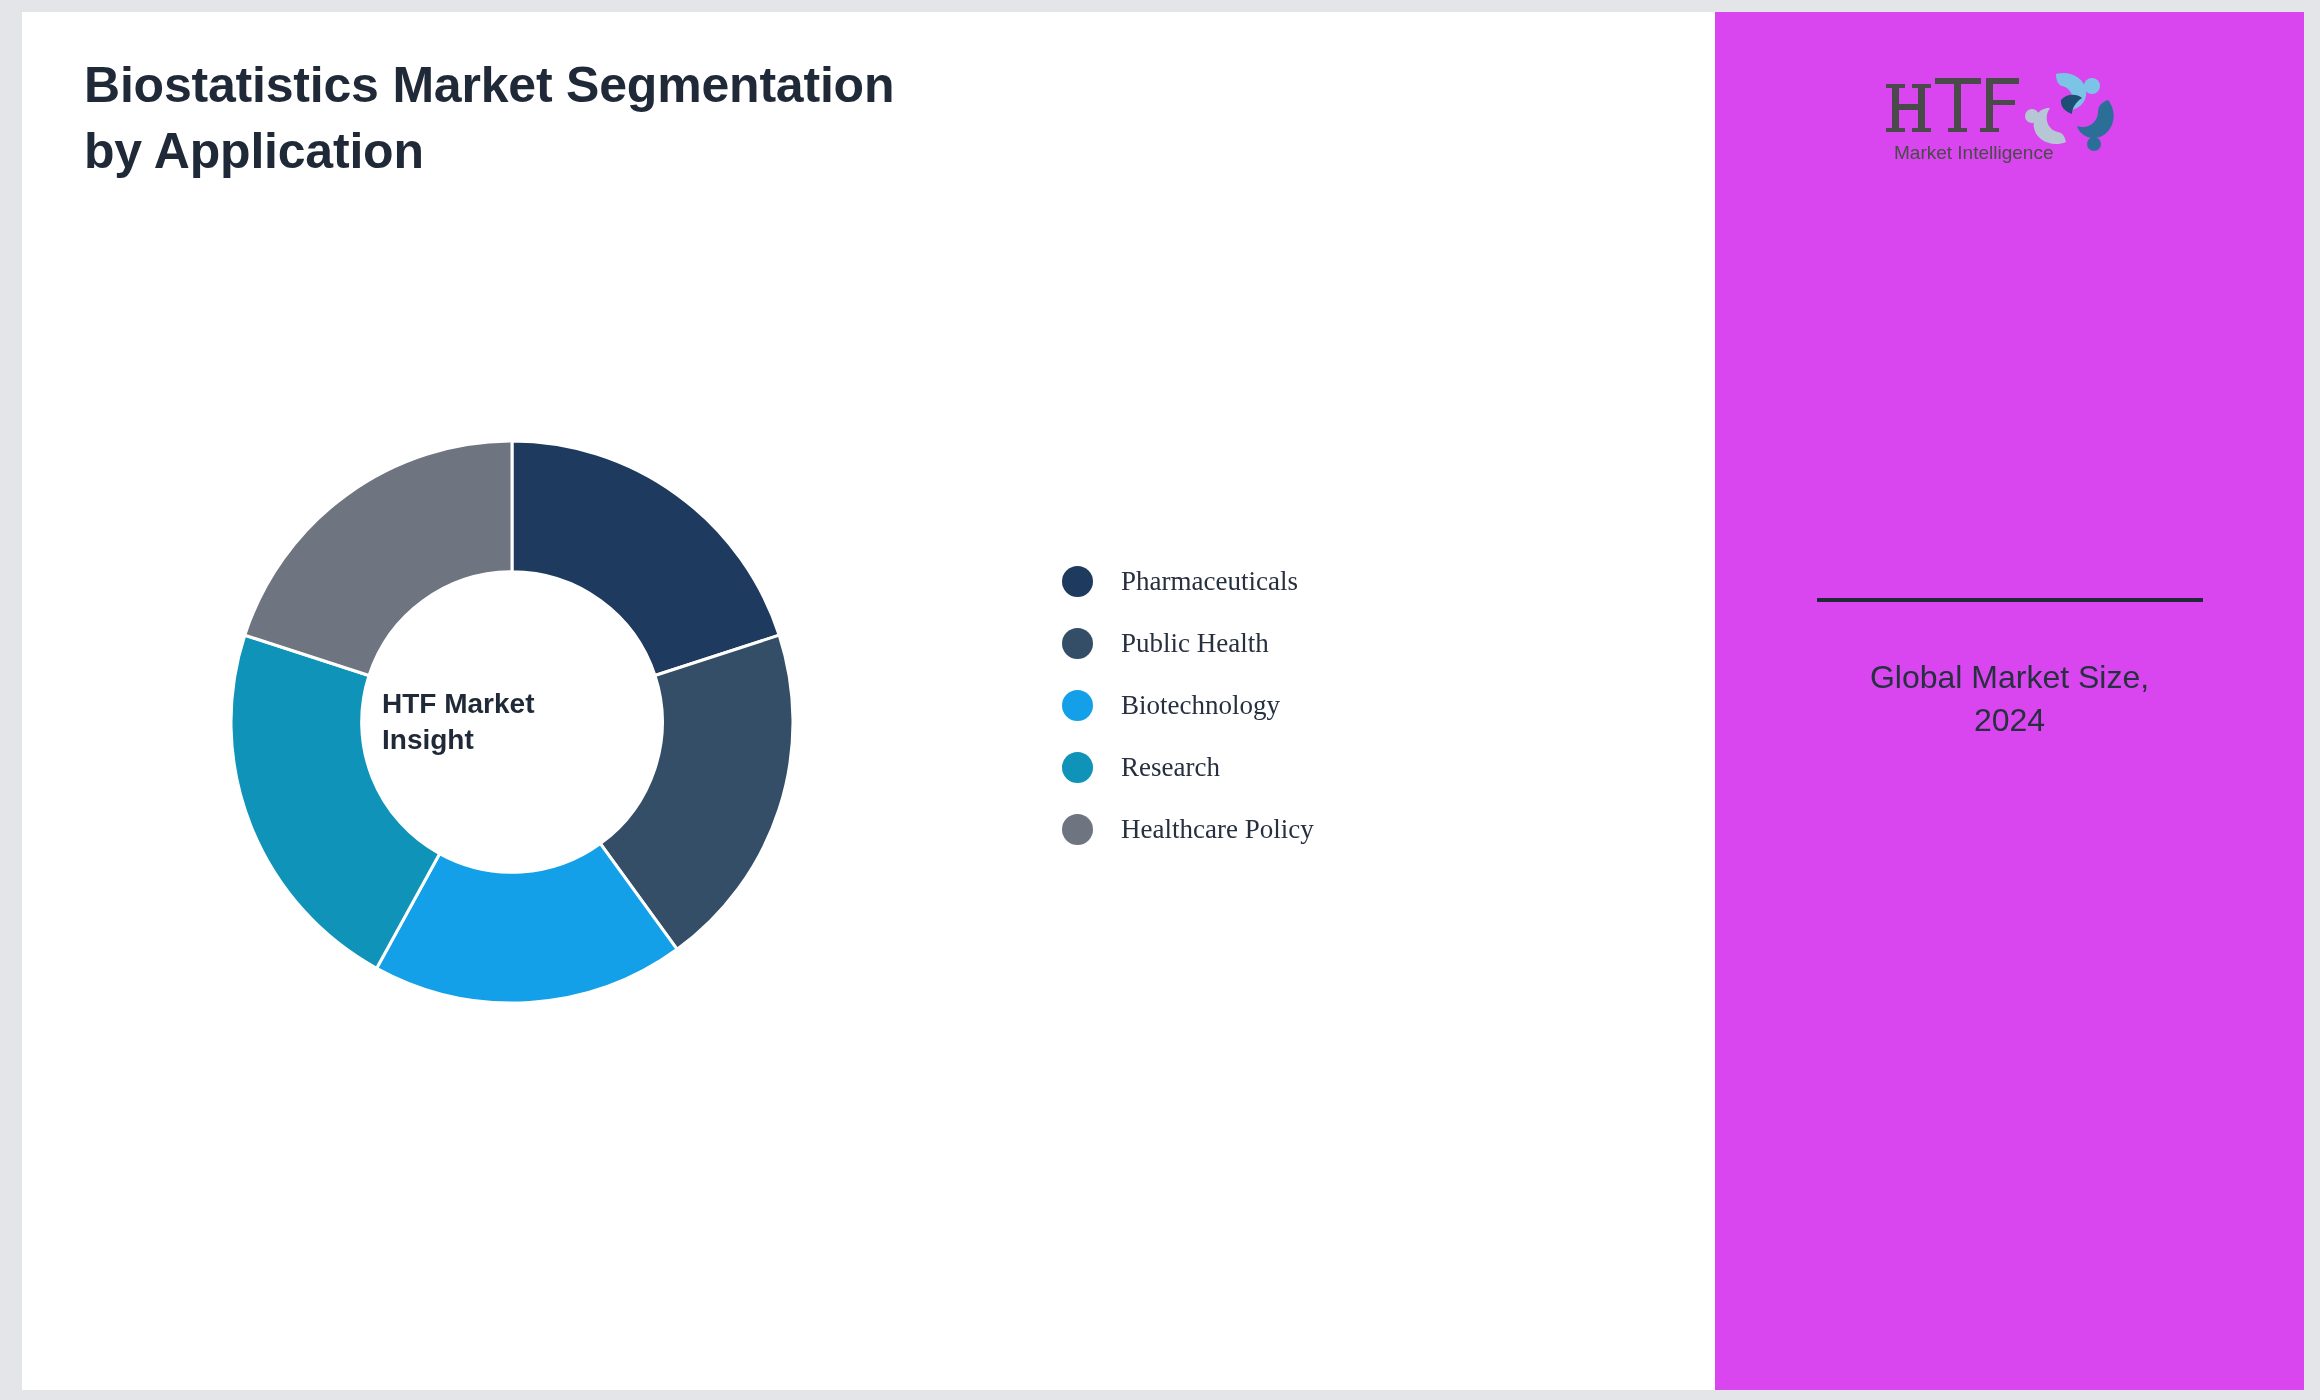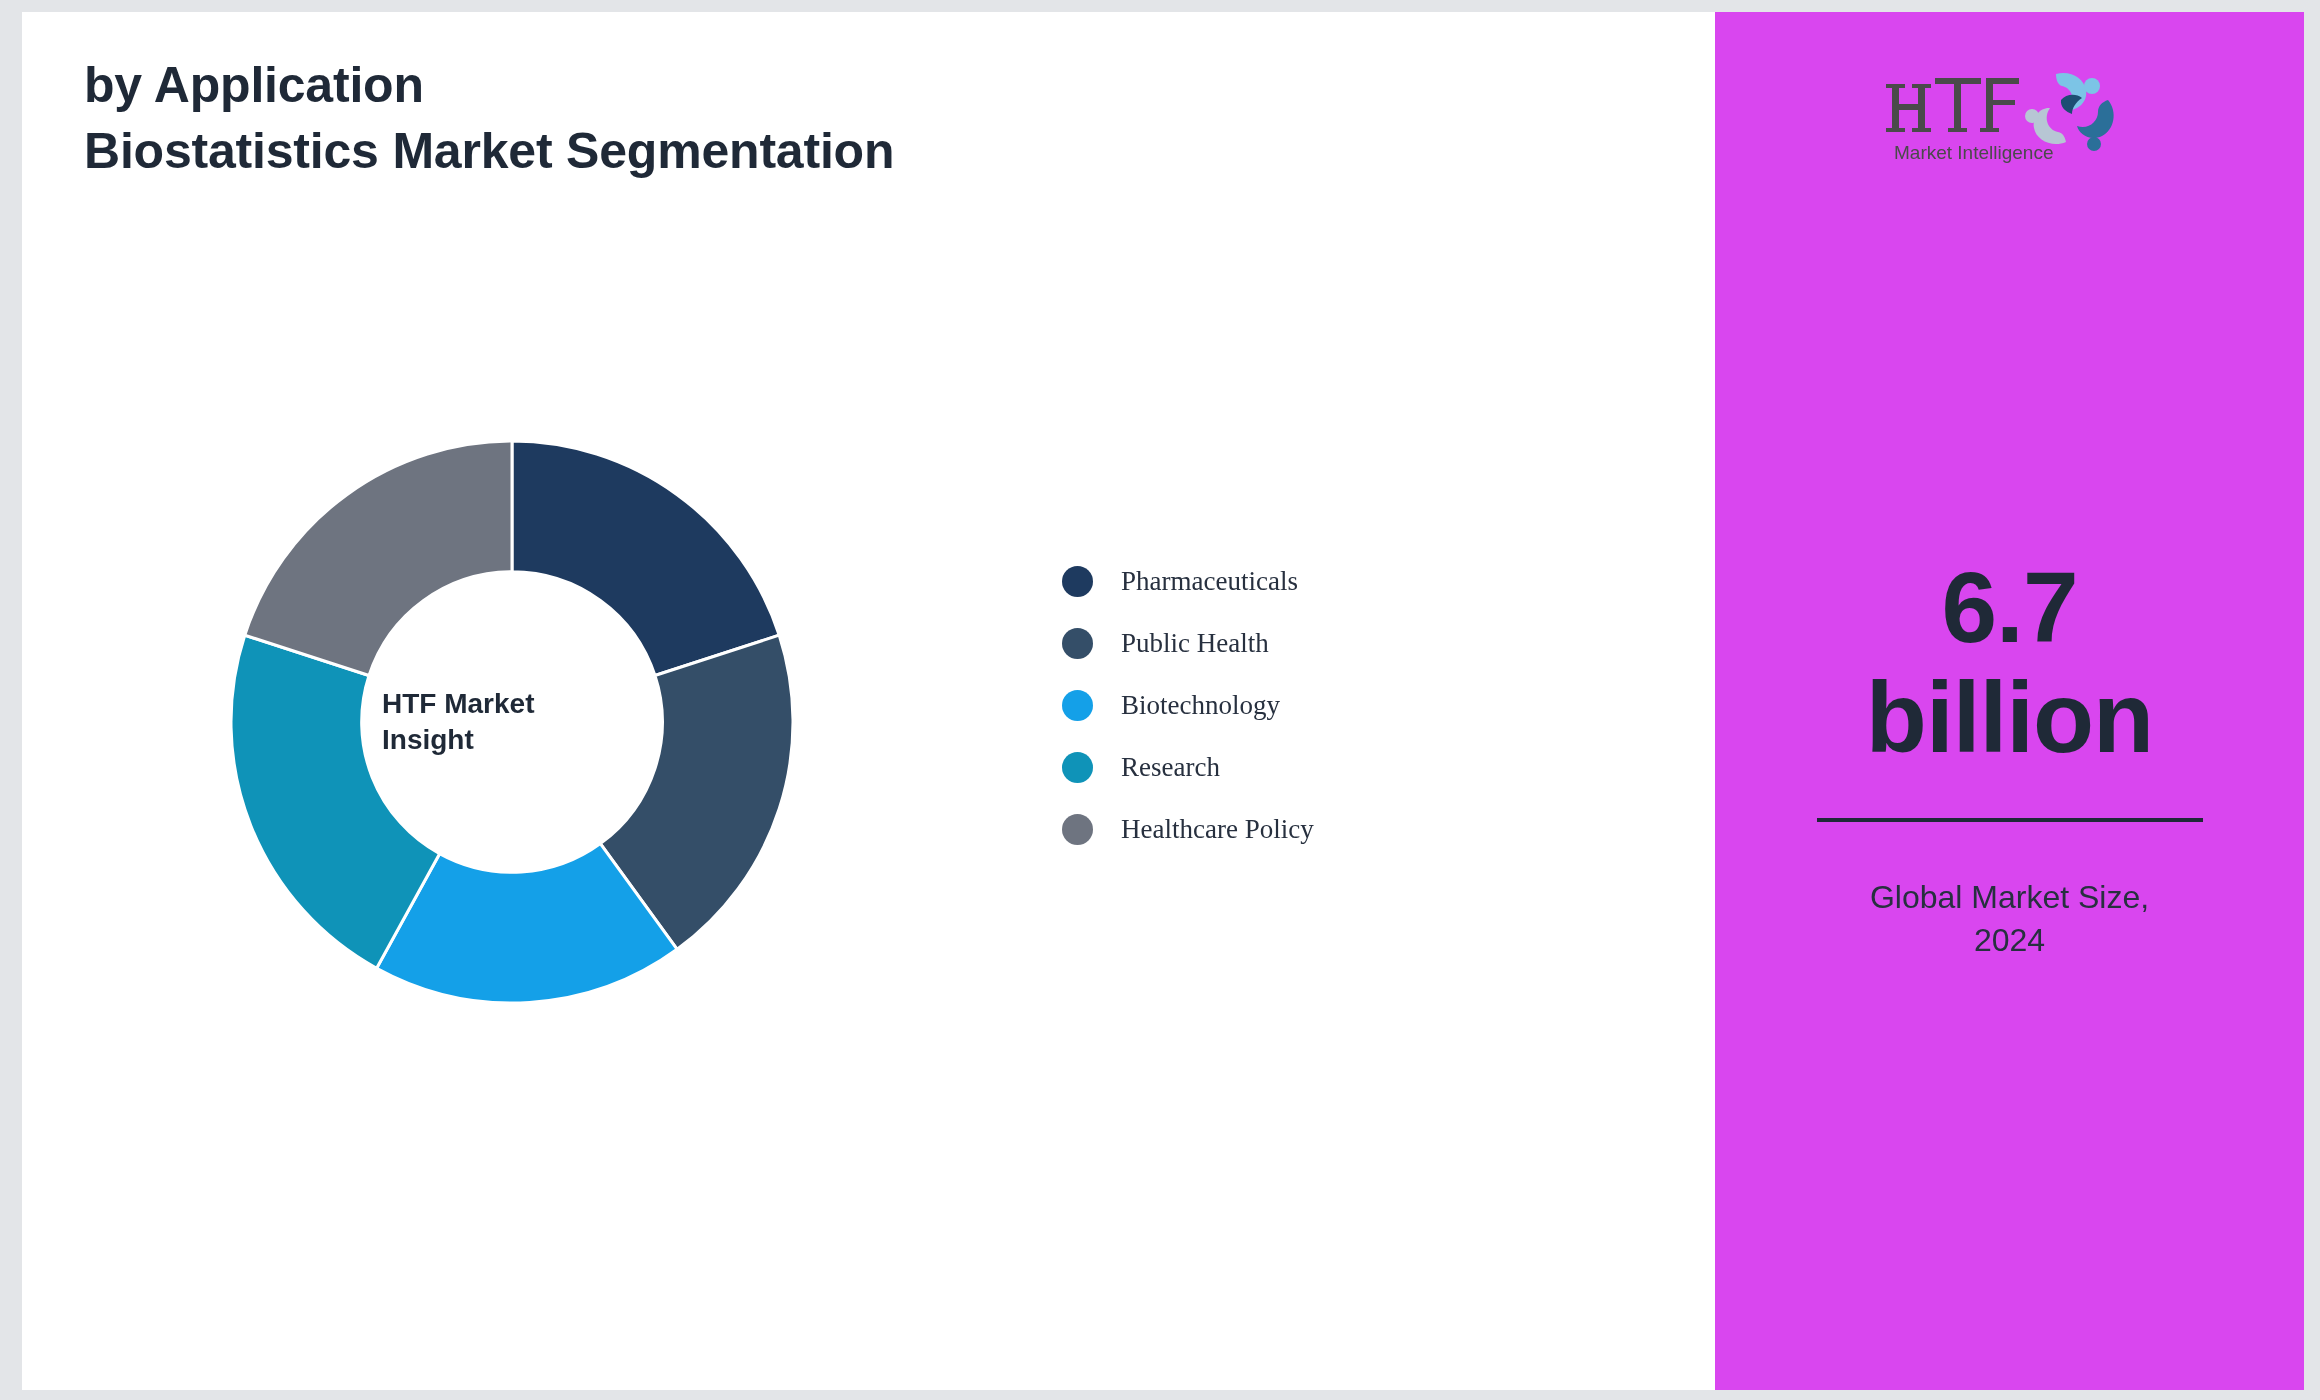--- a/index.html
+++ b/index.html
@@ -155,22 +155,22 @@
 </style>
 </head>
 <body>
 
 <div class="page">
   <div class="card">
 
     <div class="left-panel">
 
       <div class="chart-title">
+        <span class="t-line">Biostatistics Market Segmentation</span>
         <span class="t-line">by Application</span>
-        <span class="t-line">Biostatistics Market Segmentation</span>
       </div>
 
       <div class="donut-wrap">
         <svg class="donut-svg" viewBox="0 0 640 640">
           <g id="donut-slices">
               <path d="M 320 39 A 281 281 0 0 1 587.2468810789381 233.16622458063978 L 462.9770813772319 273.54393015064227 A 150.335 150.335 0 0 0 320 169.665 Z" fill="#1e3a5f" stroke="#ffffff" stroke-width="3"></path>
               <path d="M 587.2468810789381 233.16622458063978 A 281 281 0 0 1 485.1676558941849 547.3337754193602 L 408.36469590338896 441.62356984935775 A 150.335 150.335 0 0 0 462.9770813772319 273.54393015064227 Z" fill="#344e68" stroke="#ffffff" stroke-width="3"></path>
               <path d="M 485.1676558941849 547.3337754193602 A 281 281 0 0 1 184.62721757741795 566.2421770923256 L 247.5755614039186 451.7395647443942 A 150.335 150.335 0 0 0 408.36469590338896 441.62356984935775 Z" fill="#14a0e8" stroke="#ffffff" stroke-width="3"></path>
               <path d="M 184.62721757741795 566.2421770923256 A 281 281 0 0 1 52.753118921061855 233.1662245806397 L 177.0229186227681 273.5439301506422 A 150.335 150.335 0 0 0 247.5755614039186 451.7395647443942 Z" fill="#0f93b8" stroke="#ffffff" stroke-width="3"></path>
               <path d="M 52.753118921061855 233.1662245806397 A 281 281 0 0 1 319.99999999999994 39 L 320 169.665 A 150.335 150.335 0 0 0 177.0229186227681 273.5439301506422 Z" fill="#6e7480" stroke="#ffffff" stroke-width="3"></path>
@@ -240,24 +240,20 @@
             <path d="M186 82 C172 88 156 80 154 68 C152 56 161 47 170 48 C163 58 168 70 178 72 C183 73 185 77 186 82 Z" fill="#b7c6d4"></path>
             <circle cx="152" cy="56" r="7" fill="#b7c6d4"></circle>
             <path d="M181 40 C186 34 196 33 202 38 C196 42 192 48 192 54 C186 52 180 47 181 40 Z" fill="#1d4e73"></path>
           </g>
 
           <text x="14" y="99" font-family="Liberation Sans, sans-serif" font-size="19" fill="#4a4a4a" id="logo-tagline-text">Market Intelligence</text>
         </svg>
       </div>
 
       <div class="stat-block">
-        <div class="stat-value">
-          <span class="s-line">6.7</span>
-          <span class="s-line">billion</span>
-        </div>
         <div class="stat-rule"></div>
         <div class="stat-caption">
           <span class="cap-line">Global Market Size,</span>
           <span class="cap-line">2024</span>
         </div>
       </div>
 
     </div>
 
   </div>

